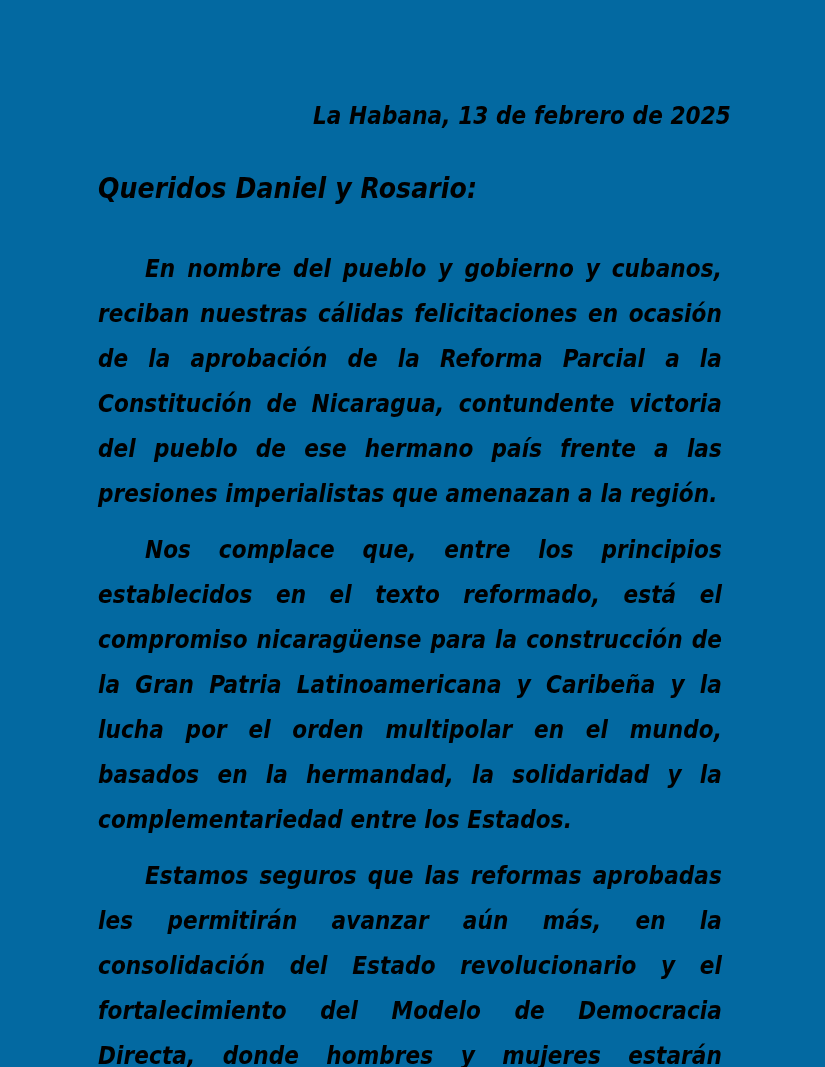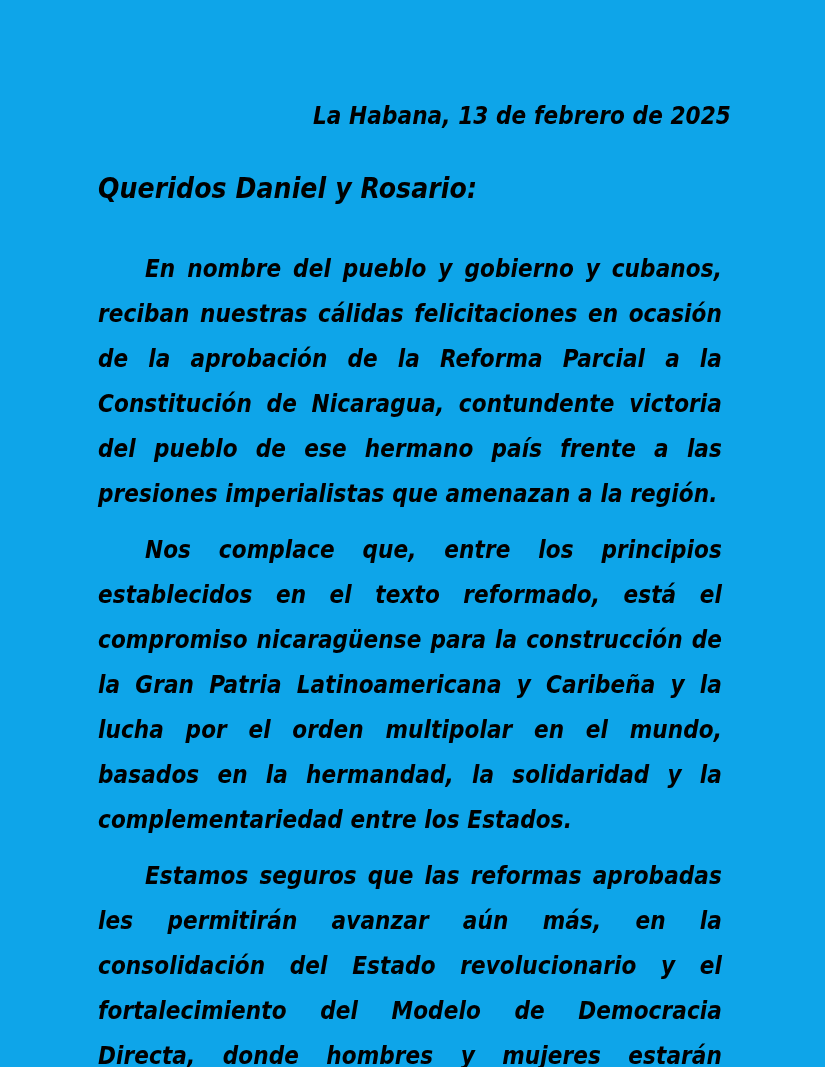--- a/index.html
+++ b/index.html
@@ -7,21 +7,21 @@
     padding: 0;
     background: #ffffff;
   }
   body {
     font-family: "DejaVu Sans Condensed", "DejaVu Sans", sans-serif;
   }
   .page {
     position: relative;
     width: 825px;
     height: 1067px;
-    background: #0ea5e9;
+    background: #0369a1;
     overflow: hidden;
     box-sizing: border-box;
   }
   .date-line {
     position: absolute;
     left: 98px;
     top: 102px;
     width: 633px;
     text-align: right;
     font-size: 24px;

